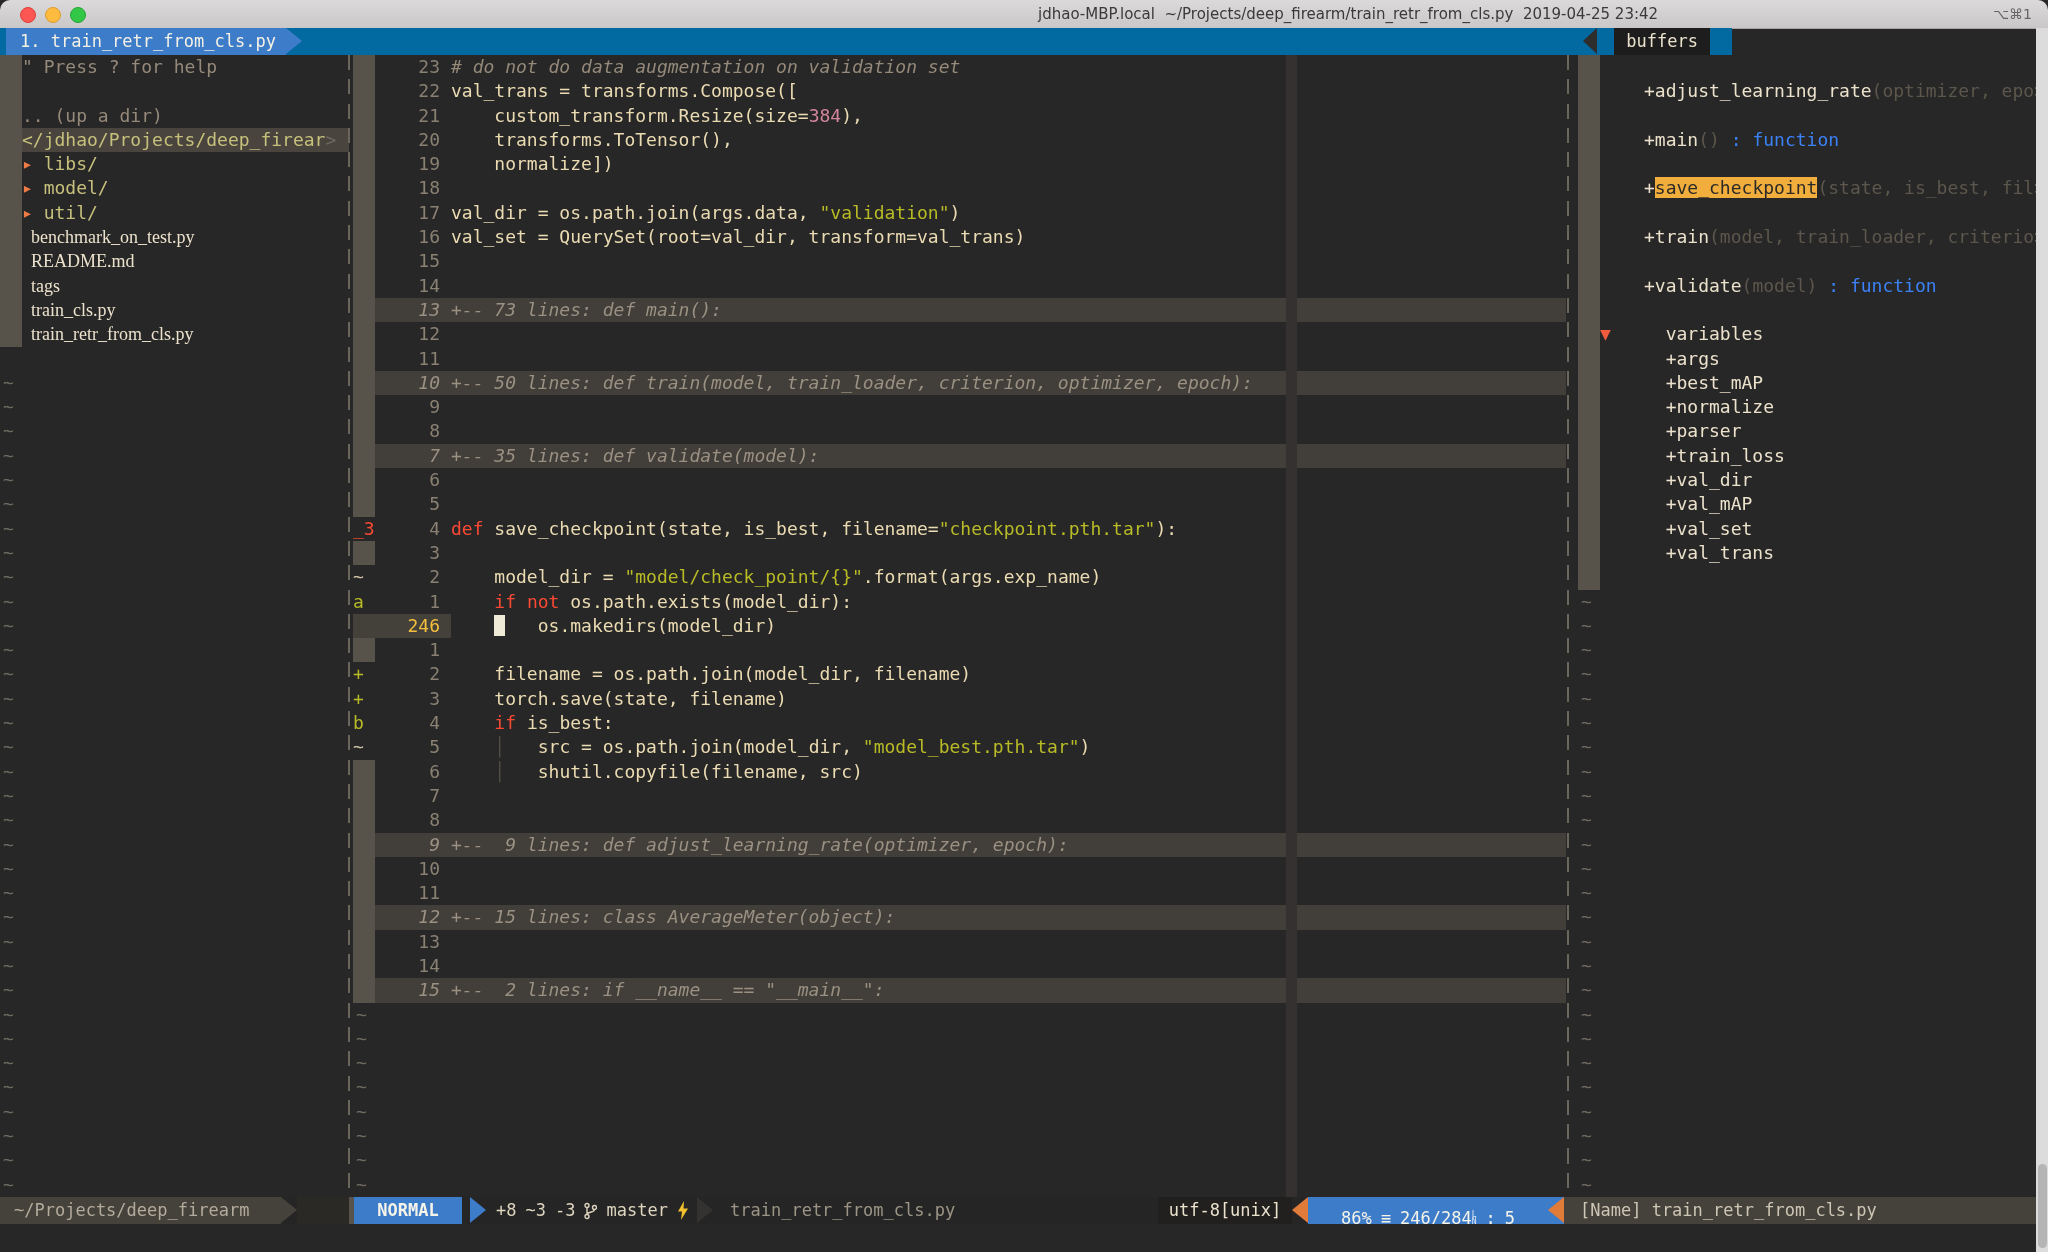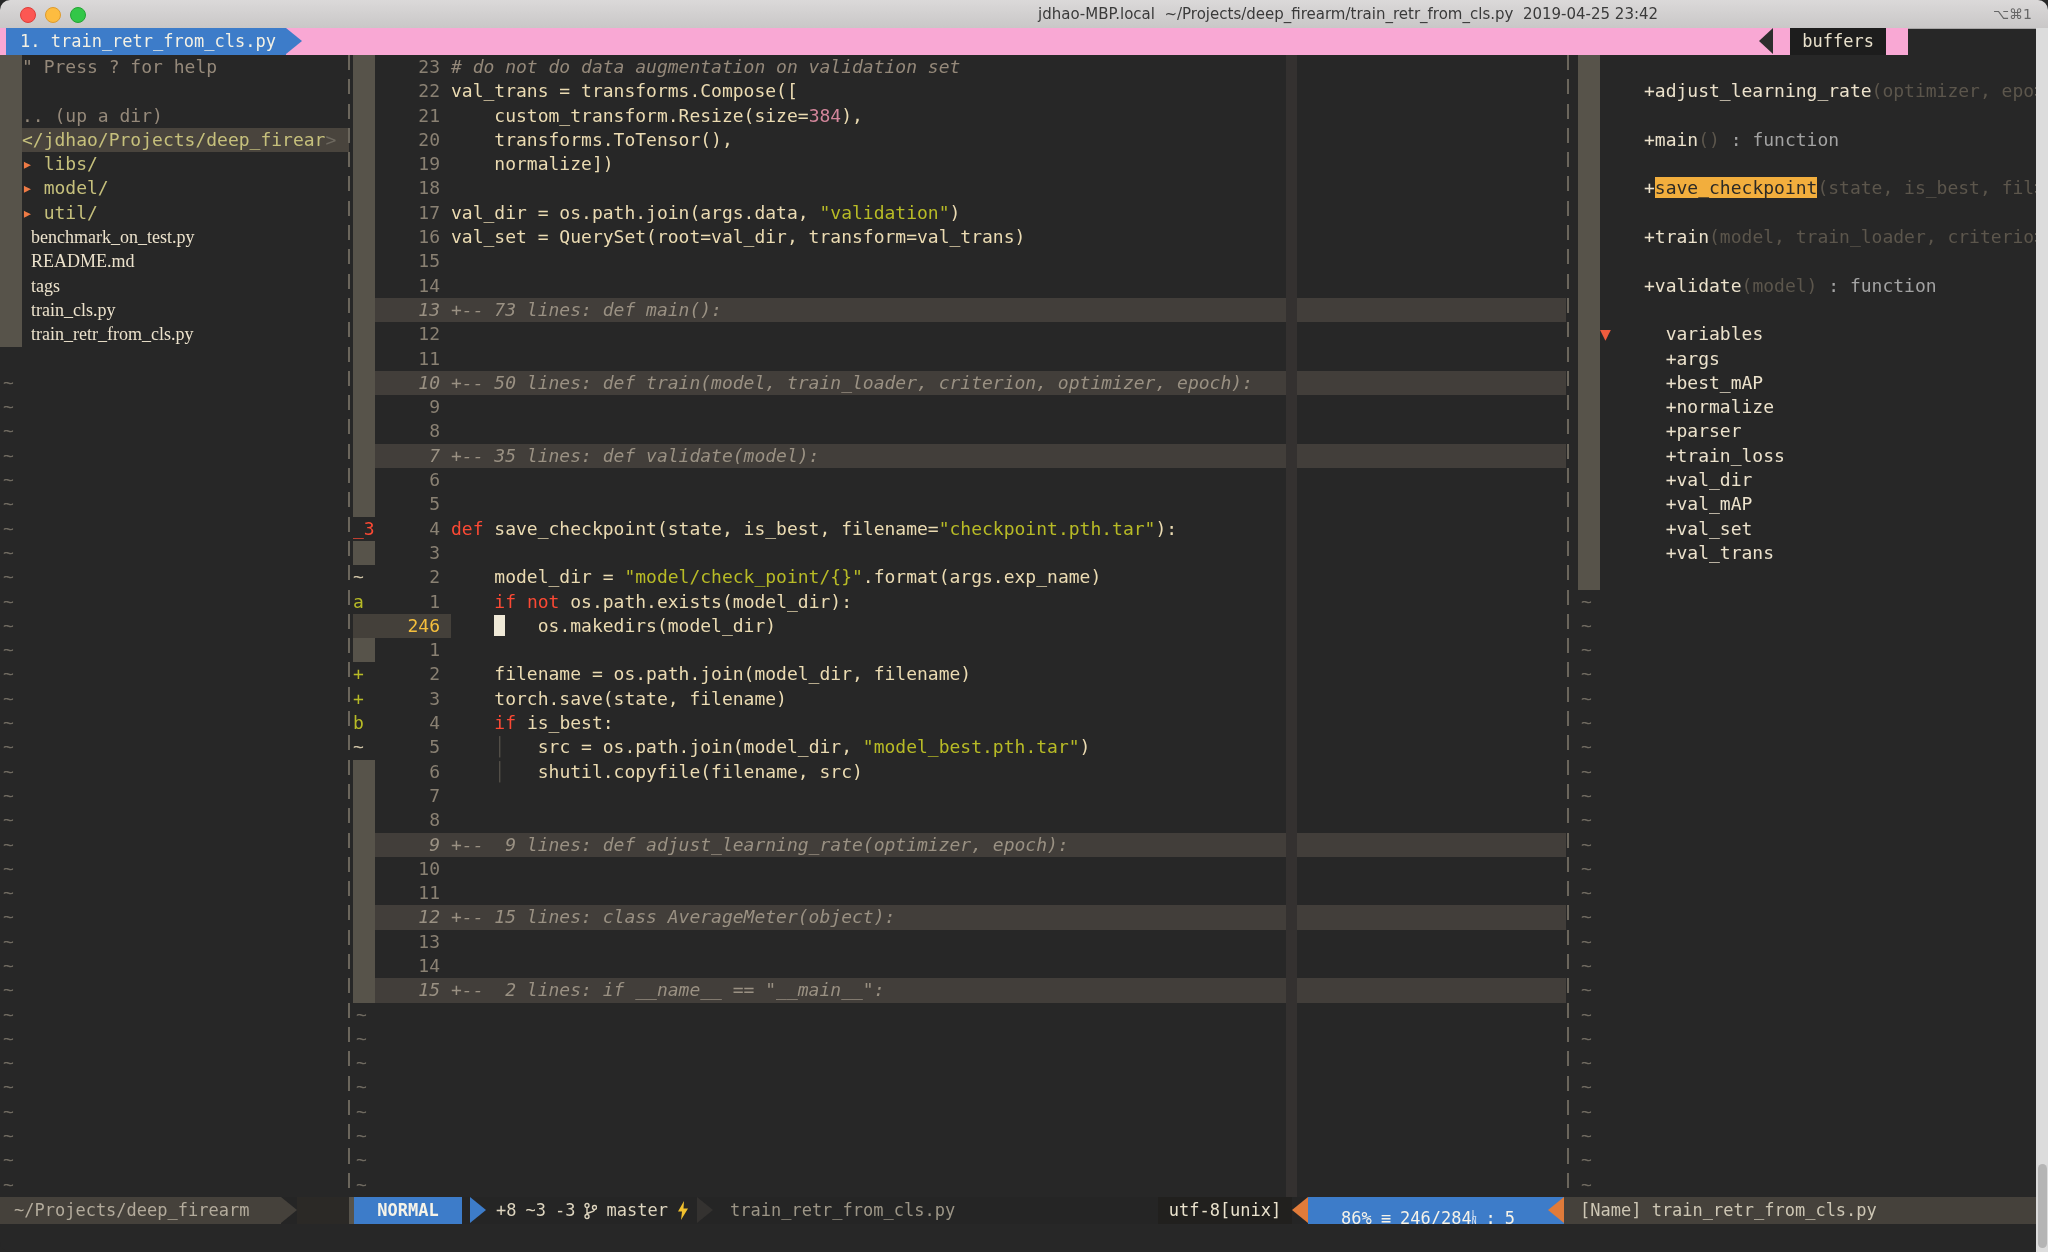--- a/index.html
+++ b/index.html
@@ -9,21 +9,21 @@
   #titlebar{position:absolute;top:0;left:0;width:2048px;height:28px;
     background:linear-gradient(#dbd9d9,#c9c7c7);border-bottom:1px solid #a7a5a5;
     border-radius:10px 10px 0 0;font-family:"DejaVu Sans",sans-serif;}
   .tl{position:absolute;top:7px;width:14px;height:14px;border-radius:50%;}
   #tl-close{left:20px;background:#fc5753;border:1px solid #df3e39;}
   #tl-min{left:45px;background:#fdbc40;border:1px solid #de9b2d;}
   #tl-zoom{left:70px;background:#33c748;border:1px solid #24a434;}
   #win-title{position:absolute;left:1038px;top:0;line-height:28px;font-size:15px;color:#3a3a3a;white-space:pre;}
   #win-shortcut{position:absolute;right:16px;top:0;line-height:28px;font-size:14px;color:#666;}
   
-  #tabline{position:absolute;top:28px;left:0;width:1908px;height:27px;background:#f9a8d4;}
+  #tabline{position:absolute;top:28px;left:0;width:1732px;height:27px;background:#0369a1;}
   #tabwrap{position:absolute;left:6px;top:0;height:27px;display:flex;}
   #tab{background:#3d7cc9;color:#f4f1e4;font-size:17px;line-height:27px;padding:0 10px 0 14px;white-space:pre;}
   .pl-right{width:0;height:0;border-top:13.5px solid transparent;border-bottom:13.5px solid transparent;border-left:16px solid #3d7cc9;}
   #bufwrap{position:absolute;right:22px;top:0;height:27px;display:flex;align-items:stretch;gap:17px;}
   .tri-left{width:0;height:0;border-top:13.5px solid transparent;border-bottom:13.5px solid transparent;border-right:14px solid #2d2d2d;}
   #buffers-label{background:#1d1d1d;color:#e9e1cc;font-size:17px;line-height:27px;padding:0 12px;}
   
   #main{position:absolute;top:55px;left:0;width:2048px;height:1142px;background:#272727;overflow:hidden;}
   .win{position:absolute;top:0;height:100%;overflow:hidden;}
   #nerdtree{left:0;width:349px;}
@@ -47,21 +47,21 @@
   .trunc{color:#6e695f;}
   
   .fg{color:#ebdbb2;} .com{color:#95897a;font-style:italic;} .str{color:#b8bb26;}
   .kw{color:#fb4934;} .num{color:#d3869b;} .fold-t{color:#9a9183;font-style:italic;}
   .guide{color:#524e47;} .cursor{background:#efe9d7;color:#efe9d7;}
   .sadd{color:#b8bb26;} .sdel{color:#fb4934;} .schg{color:#cfc3a5;} .smark{color:#b8bb26;}
   
   .ncom{color:#95897a;} .ndir{color:#c6c07c;} .narrow{color:#ef7b45;} .nfile{color:#ece2cc;font-family:Liberation Serif, serif;}
   .hl{background:#49443d;}
   
-  .tname{color:#ece2cc;margin-left:44px;} .tsig{color:#5c564c;} .tkind{color:#a3a3a3;}
+  .tname{color:#ece2cc;margin-left:44px;} .tsig{color:#5c564c;} .tkind{color:#3b82f6;}
   .thl{background:#f2ae3d;color:#2c2a26;} .tvar{color:#f05c3e;}
   
   #statusline{position:absolute;top:1197px;left:0;width:2048px;height:27px;background:#252525;font-size:17px;}
   .sl{position:absolute;top:0;height:42px;line-height:27px;white-space:pre;}
   #sl-ntpath{left:0;width:267px;background:#45413b;color:#b3ab9c;padding-left:14px;}
   #sl-arrow1{left:281px;width:0;height:0;border-top:13.5px solid transparent;border-bottom:13.5px solid transparent;border-left:16px solid #45413b;}
   #sl-ntdark{left:297px;width:52px;background:#2b2926;}
   #sl-graybit{left:349px;width:13px;background:#57534a;}
   #sl-mode{left:354px;width:108px;background:#3d7cc9;color:#f6f3e8;font-weight:bold;text-align:center;}
   #sl-arrow2{left:470px;width:0;height:0;border-top:13.5px solid transparent;border-bottom:13.5px solid transparent;border-left:16px solid #3d7cc9;}

